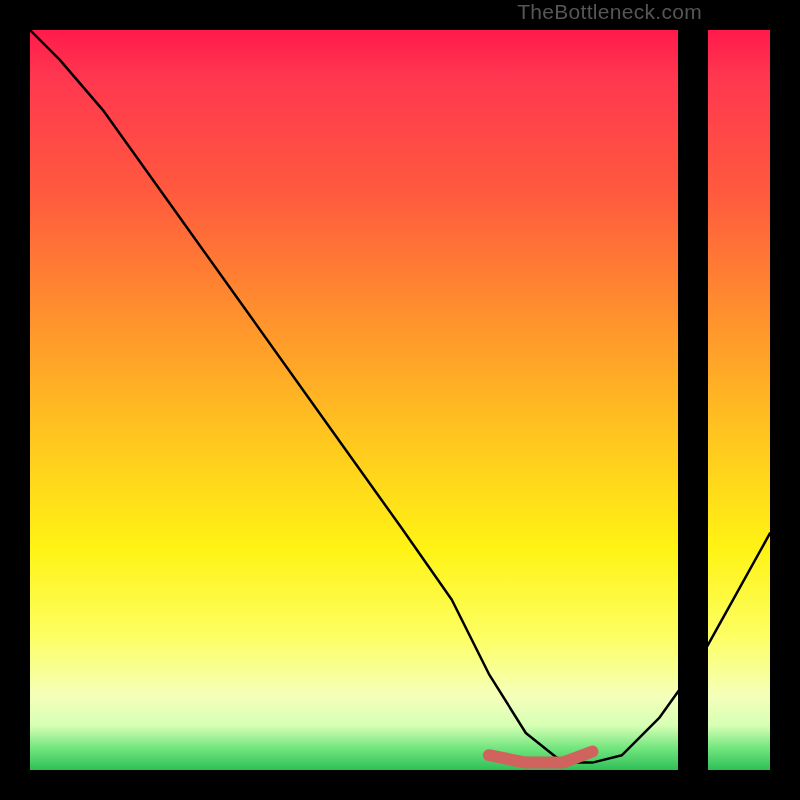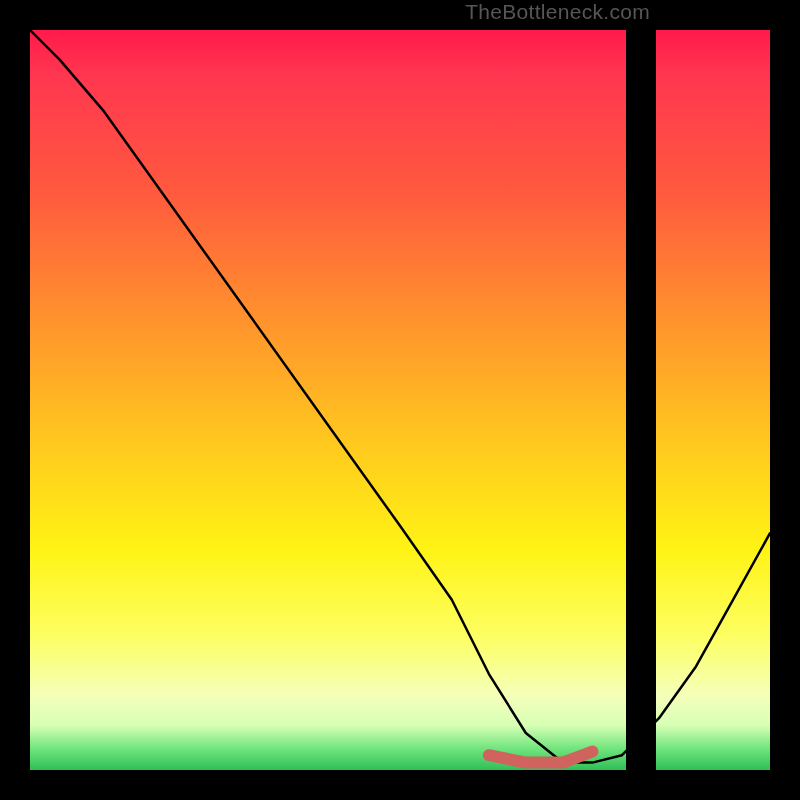--- a/index.html
+++ b/index.html
@@ -6,21 +6,21 @@
     margin: 0;
     padding: 0;
     width: 800px;
     height: 800px;
     background: #000;
     overflow: hidden;
     font-family: Arial, Helvetica, sans-serif;
   }
   .container {
     position: relative;
-    width: 656px;
+    width: 708px;
     height: 800px;
     background: #000;
   }
   .watermark {
     position: absolute;
     top: 0;
     right: 6px;
     color: #565656;
     font-size: 21px;
     font-weight: 500;

